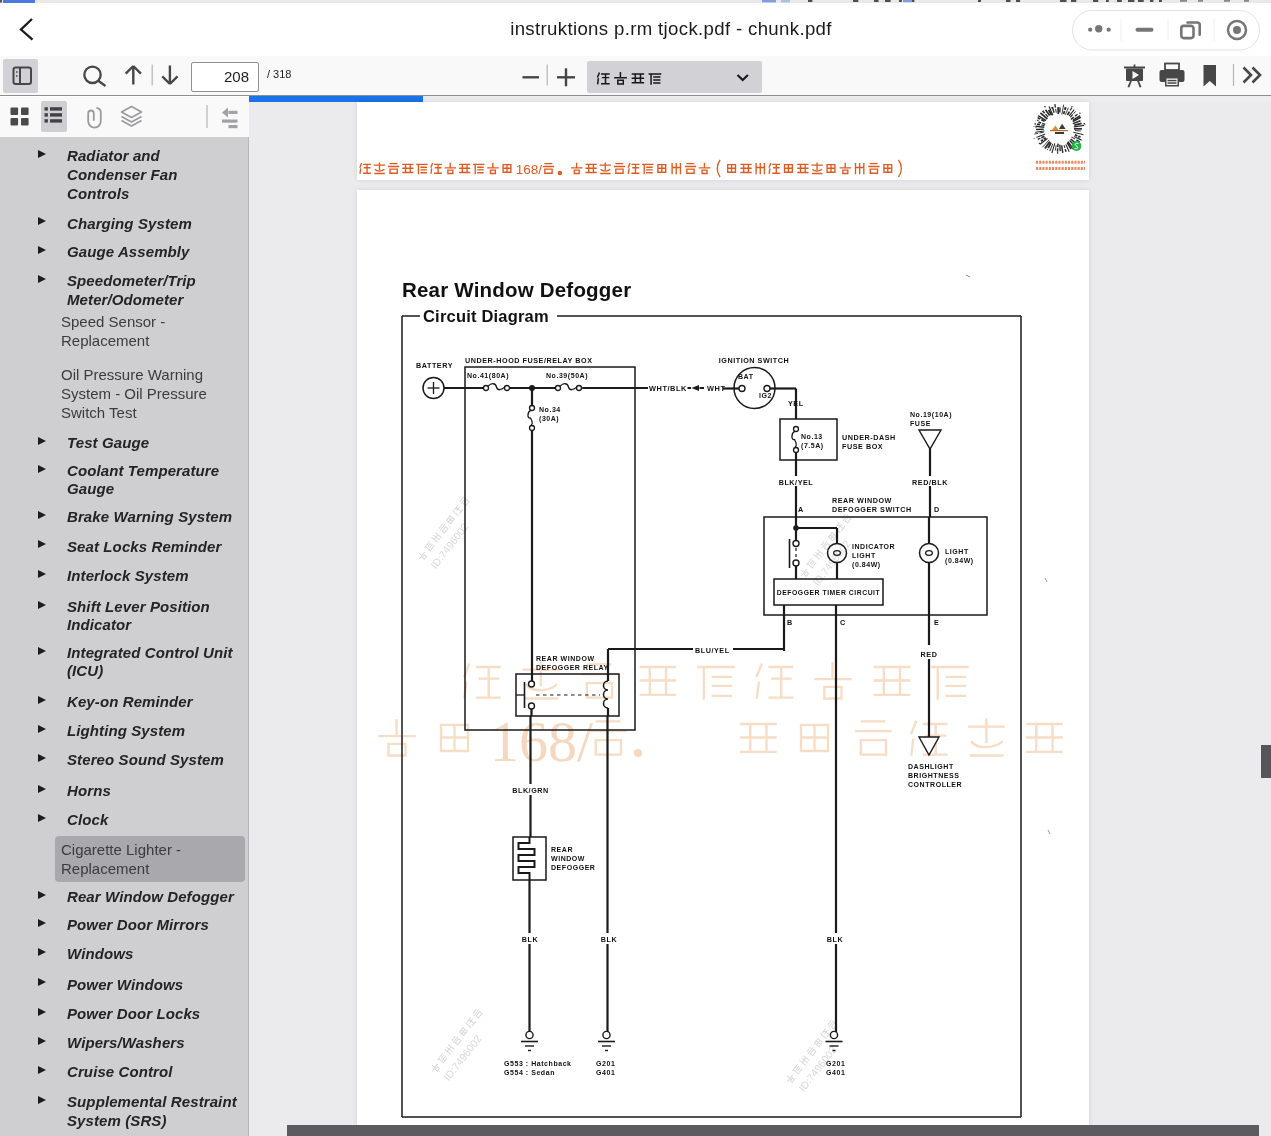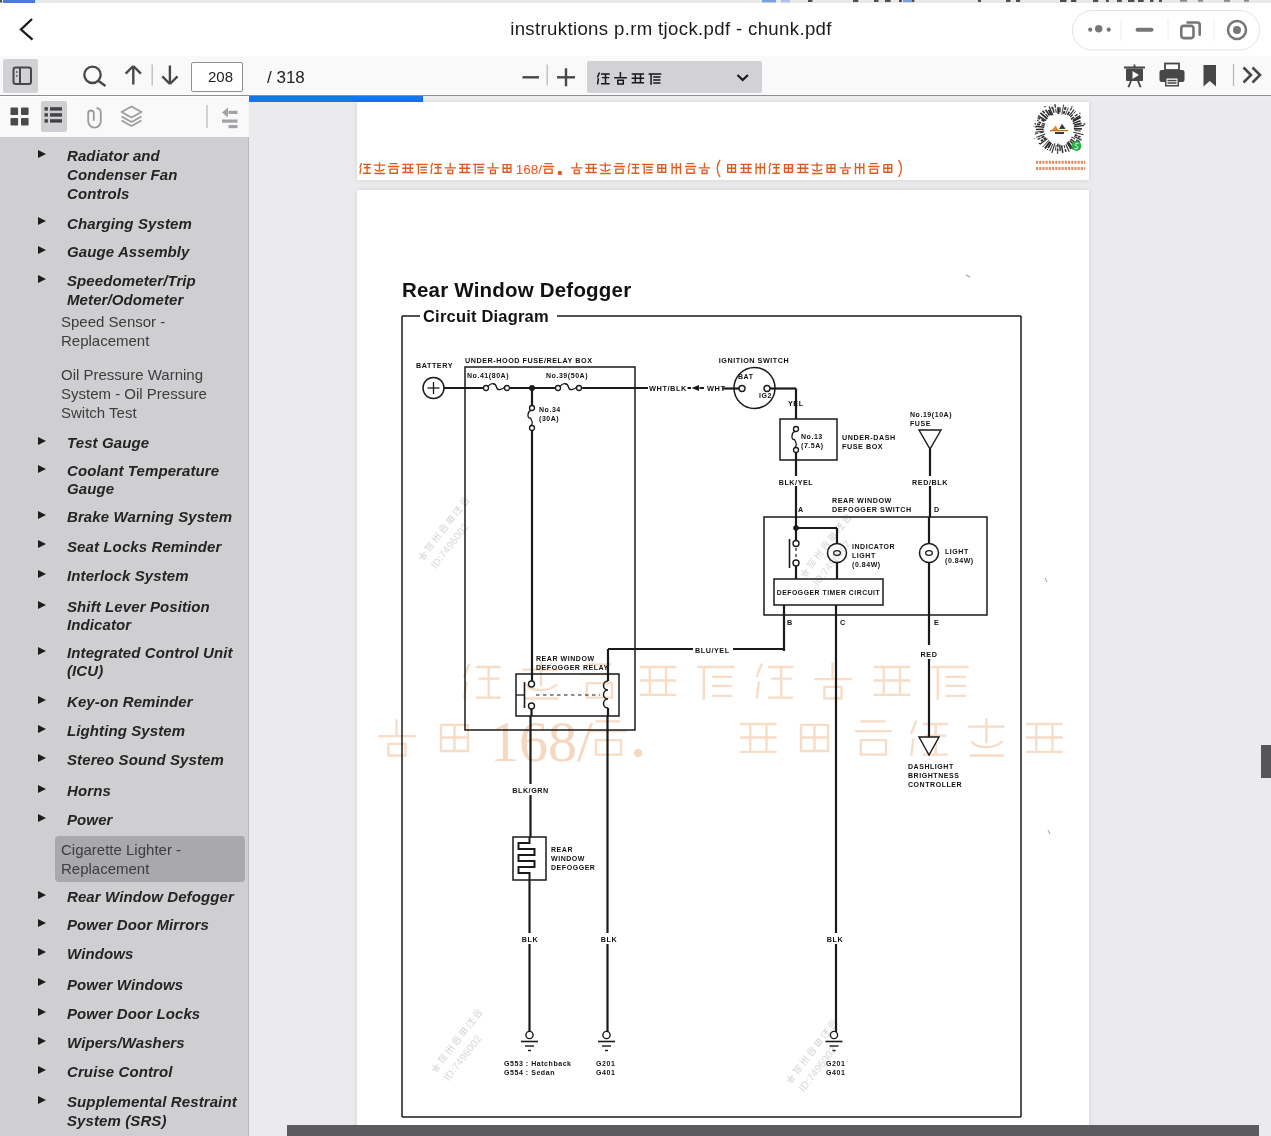--- a/index.html
+++ b/index.html
@@ -7,22 +7,22 @@
 .abs { position:absolute; }
 
 #topstrip { left:0; top:0; width:1271px; height:3px; background:#e9e9e9; }
 #topblue { left:3px; top:0; width:32px; height:3px; background:#4b79e0; }
 
 #titlebar { left:0; top:3px; width:1271px; height:53px; background:#fff; }
 #title { left:0; top:17.5px; width:1258px; text-align:center; font-size:18.6px; color:#1b1b1b; letter-spacing:0.35px;margin-left:42px; }
 
 #toolbar { left:0; top:56px; width:1271px; height:40px; background:#f9f9fa; border-bottom:1px solid #8f8f92; }
 #sbtogglebg { left:3px; top:59px; width:35px; height:34px; background:#d2d2d6; border-radius:2px; }
-#pageinput { left:191px; top:61.5px; width:52px; height:30px; background:#fff; border:1px solid #8f8f94; border-radius:2px; font-size:15px; color:#1e1e1e; text-align:right; padding:5px 9px 0 0; }
-#pagecount { left:267px; top:68px; font-size:17px; color:#1e1e1e; }
+#pageinput { left:191px; top:61.5px; width:68px; height:30px; background:#fff; border:1px solid #8f8f94; border-radius:2px; font-size:15px; color:#1e1e1e; text-align:right; padding:5px 9px 0 0; }
+#pagecount { left:267px; top:68px; font-size:11px; color:#1e1e1e; }
 #zoomdd { left:587px; top:61px; width:175px; height:32px; background:#d2d2d6; border-radius:2px; }
 
 #loadtrack { left:249px; top:96px; width:1022px; height:6px; background:#ededef; }
 #loadbar { left:249px; top:96px; width:174px; height:6px; background:#1a73e8; }
 
 #sidebartop { left:0; top:97px; width:249px; height:40px; background:#f9f9fa; }
 #sidebar { left:0; top:137px; width:249px; height:999px; background:#cfcfd2; border-right:1px solid #b8b8bb; }
 #outlineiconbg { left:40.5px; top:100.5px; width:26px; height:31px; background:#cfcfd3; border-radius:2px; }
 .tri { position:absolute; left:38px; width:0; height:0; border-left:8.6px solid #1c1c1c; border-top:4.6px solid transparent; border-bottom:4.6px solid transparent; }
 .bi { position:absolute; left:67px; width:186px; font-weight:bold; font-style:italic; font-size:15px; line-height:18.8px; color:#242424; letter-spacing:0.1px; }
@@ -774,21 +774,21 @@
       <div class="bi" style="top:506.6px">Integrated Control Unit<br>(ICU)</div>
       <div class="tri" style="top:558.9px"></div>
       <div class="bi" style="top:556.0px">Key-on Reminder</div>
       <div class="tri" style="top:587.8px"></div>
       <div class="bi" style="top:584.9px">Lighting System</div>
       <div class="tri" style="top:617.3px"></div>
       <div class="bi" style="top:614.4px">Stereo Sound System</div>
       <div class="tri" style="top:647.9px"></div>
       <div class="bi" style="top:645.0px">Horns</div>
       <div class="tri" style="top:677.3px"></div>
-      <div class="bi" style="top:674.4px">Power</div>
+      <div class="bi" style="top:674.4px">Clock</div>
       <div class="sel" style="top:699.3px"></div>
       <div class="li sl" style="top:703.8px">Cigarette Lighter -<br>Replacement</div>
       <div class="tri" style="top:753.9px"></div>
       <div class="bi" style="top:751.0px">Rear Window Defogger</div>
       <div class="tri" style="top:782.1px"></div>
       <div class="bi" style="top:779.2px">Power Door Mirrors</div>
       <div class="tri" style="top:811.3px"></div>
       <div class="bi" style="top:808.4px">Windows</div>
       <div class="tri" style="top:841.4px"></div>
       <div class="bi" style="top:838.5px">Power Windows</div>

